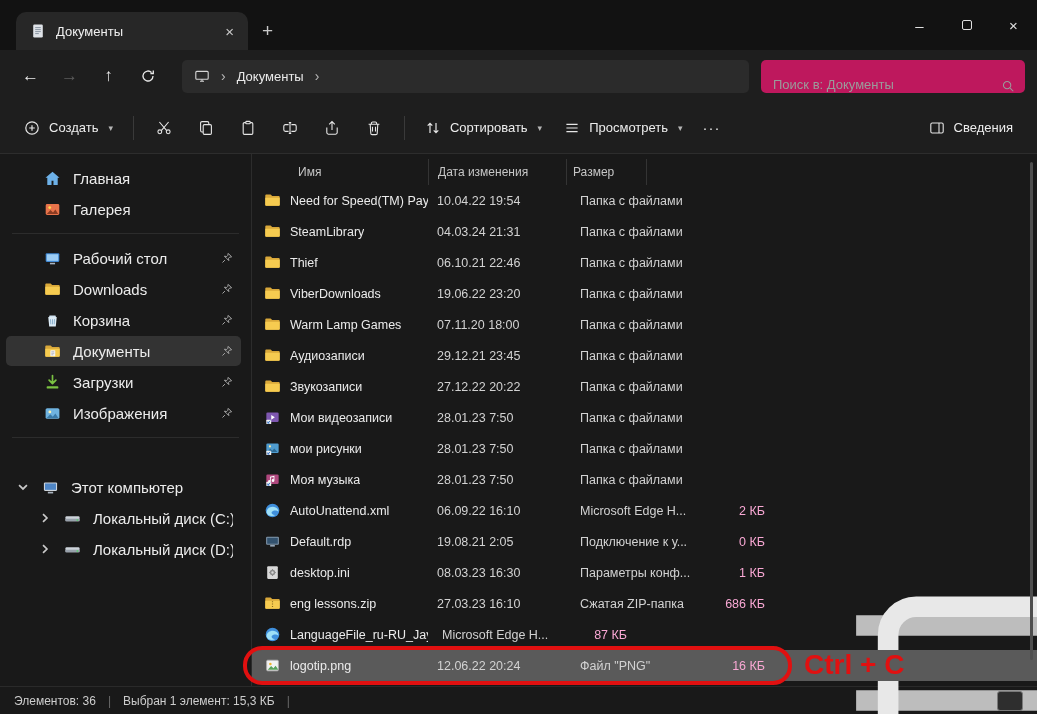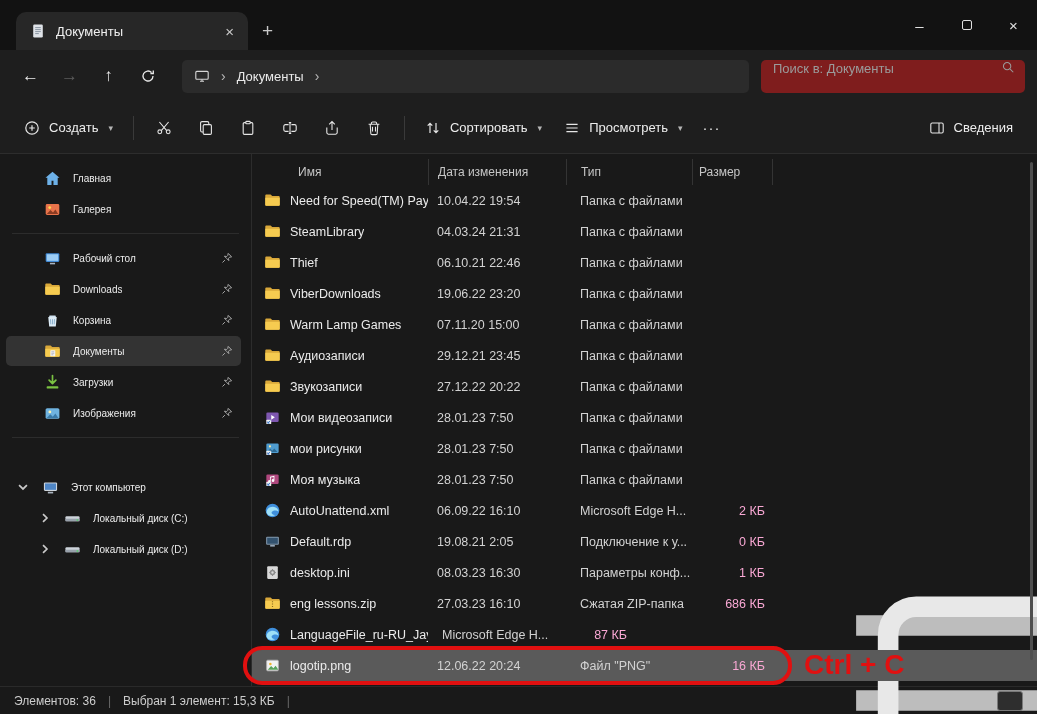--- a/index.html
+++ b/index.html
@@ -15,37 +15,37 @@
   .win-controls { display:flex; }
   .win-btn { width:47px; height:100%; display:flex; align-items:center; justify-content:center; color:#e0e0e0; font-size:15px; }
   .max-box { width:10px; height:10px; border:1px solid #e0e0e0; border-radius:2px; display:block; }
 
   
   .navbar { height:52px; background:#1e1e1e; display:flex; align-items:center; padding:0 12px; gap:2px; flex:none; }
   .nav-btn { width:37px; height:34px; display:flex; align-items:center; justify-content:center; font-size:17px; color:#eaeaea; border-radius:5px; }
   .nav-btn.disabled { color:#5c5c5c; }
   .addressbar { flex:1; height:33px; background:#2b2b2b; border-radius:5px; margin:0 10px 0 14px; display:flex; align-items:center; gap:11px; padding:0 12px; font-size:13px; color:#eaeaea; }
   .crumb-sep { color:#b9b9b9; font-size:14px; }
-  .searchbox { width:264px; height:33px; background:#7f1d1d; border-radius:5px; display:flex; align-items:flex-start; padding:0 10px; gap:6px; }
+  .searchbox { width:264px; height:33px; background:#be185d; border-radius:5px; display:flex; align-items:flex-end; padding:0 10px; gap:6px; }
   .searchbox input { flex:1; background:transparent; border:0; outline:0; color:#cfcfcf; font-size:13px; font-family:inherit; }
   .searchbox input::placeholder { color:#9b9b9b; }
 
   
   .toolbar { height:52px; background:#1e1e1e; border-bottom:1px solid #2d2d2d; display:flex; align-items:center; padding:0 14px; font-size:13px; color:#ededed; gap:2px; flex:none; }
   .tool-btn { display:flex; align-items:center; gap:9px; padding:8px 10px; border-radius:5px;justify-content:space-between; }
   .icon-btn { width:40px; height:36px; display:flex; align-items:center; justify-content:center; border-radius:5px; }
   .chev { font-size:9px; color:#b5b5b5; margin-left:1px; }
   .tb-sep { width:1px; height:24px; background:#3a3a3a; margin:0 8px; }
   .more { width:34px; font-size:15px; letter-spacing:1px; color:#e5e5e5; }
   .details-btn { margin-left:auto; display:flex; align-items:center; gap:9px; padding:8px 10px; border-radius:5px; }
 
   
   .content { flex:1; display:flex; min-height:0; background:#191919; }
   .sidebar { width:252px; flex:none; border-right:1px solid #2c2c2c; padding-top:8px; overflow:hidden; }
-  .side-item { height:30px; display:flex; align-items:center; gap:12px; margin:1px 10px 1px 6px; padding:0 8px 0 10px; border-radius:5px; font-size:10px; color:#ececec; }
+  .side-item { height:30px; display:flex; align-items:center; gap:12px; margin:1px 10px 1px 6px; padding:0 8px 0 10px; border-radius:5px; font-size:15px; color:#ececec; }
   .side-item.plain { padding-left:38px; }
   .side-item.indent { padding-left:32px; }
   .side-item.selected { background:#333333; }
   .side-item .pin { margin-left:auto; }
   .side-label { white-space:nowrap; overflow:hidden; }
   .side-sep { height:1px; background:#2c2c2c; margin:9px 12px; }
   .side-gap { height:24px; }
   .expander { width:14px; height:14px; display:flex; align-items:center; justify-content:center; flex:none; }
   .expander.right svg { transform:rotate(-90deg); }
 
@@ -399,21 +399,20 @@
               <circle cx="12.6" cy="9.4" r=".8" fill="#4cd964"></circle>
             </svg>
           </span>
           <span class="side-label">Локальный диск (D:)</span>
         </div>
       </aside>
     <section class="filearea">
       <div class="col-header">
         <div class="col col-name">Имя</div>
         <div class="col col-date">Дата изменения</div>
-        <div class="col col-type">Тип</div>
         <div class="col col-size">Размер</div>
       </div>
       <div class="file-list">
           <div class="row">
             <div class="cell cell-name">
               <span class="icn" style="height: 17px; width: 17px;">
                 <svg viewBox="0 0 16 16">
                   <path d="M1.2 3.4c0-.6.5-1.1 1.1-1.1h3.4c.3 0 .6.1.8.3l1.2 1.1h6c.6 0 1.1.5 1.1 1.1v7.1c0 .6-.5 1.1-1.1 1.1H2.3c-.6 0-1.1-.5-1.1-1.1z" fill="#d9a83a"></path>
                   <path d="M1.2 5.4h13.6v6.5c0 .6-.5 1.1-1.1 1.1H2.3c-.6 0-1.1-.5-1.1-1.1z" fill="#f6cb50"></path>
                 </svg>
@@ -469,21 +468,21 @@
           <div class="row">
             <div class="cell cell-name">
               <span class="icn" style="height: 17px; width: 17px;">
                 <svg viewBox="0 0 16 16">
                   <path d="M1.2 3.4c0-.6.5-1.1 1.1-1.1h3.4c.3 0 .6.1.8.3l1.2 1.1h6c.6 0 1.1.5 1.1 1.1v7.1c0 .6-.5 1.1-1.1 1.1H2.3c-.6 0-1.1-.5-1.1-1.1z" fill="#d9a83a"></path>
                   <path d="M1.2 5.4h13.6v6.5c0 .6-.5 1.1-1.1 1.1H2.3c-.6 0-1.1-.5-1.1-1.1z" fill="#f6cb50"></path>
                 </svg>
               </span>
               <span class="fname">Warm Lamp Games</span>
             </div>
-            <div class="cell cell-date">07.11.20 15:00</div>
+            <div class="cell cell-date">07.11.20 18:00</div>
             <div class="cell cell-type">Папка с файлами</div>
             <div class="cell cell-size"></div>
           </div>
           <div class="row">
             <div class="cell cell-name">
               <span class="icn" style="height: 17px; width: 17px;">
                 <svg viewBox="0 0 16 16">
                   <path d="M1.2 3.4c0-.6.5-1.1 1.1-1.1h3.4c.3 0 .6.1.8.3l1.2 1.1h6c.6 0 1.1.5 1.1 1.1v7.1c0 .6-.5 1.1-1.1 1.1H2.3c-.6 0-1.1-.5-1.1-1.1z" fill="#d9a83a"></path>
                   <path d="M1.2 5.4h13.6v6.5c0 .6-.5 1.1-1.1 1.1H2.3c-.6 0-1.1-.5-1.1-1.1z" fill="#f6cb50"></path>
                 </svg>

